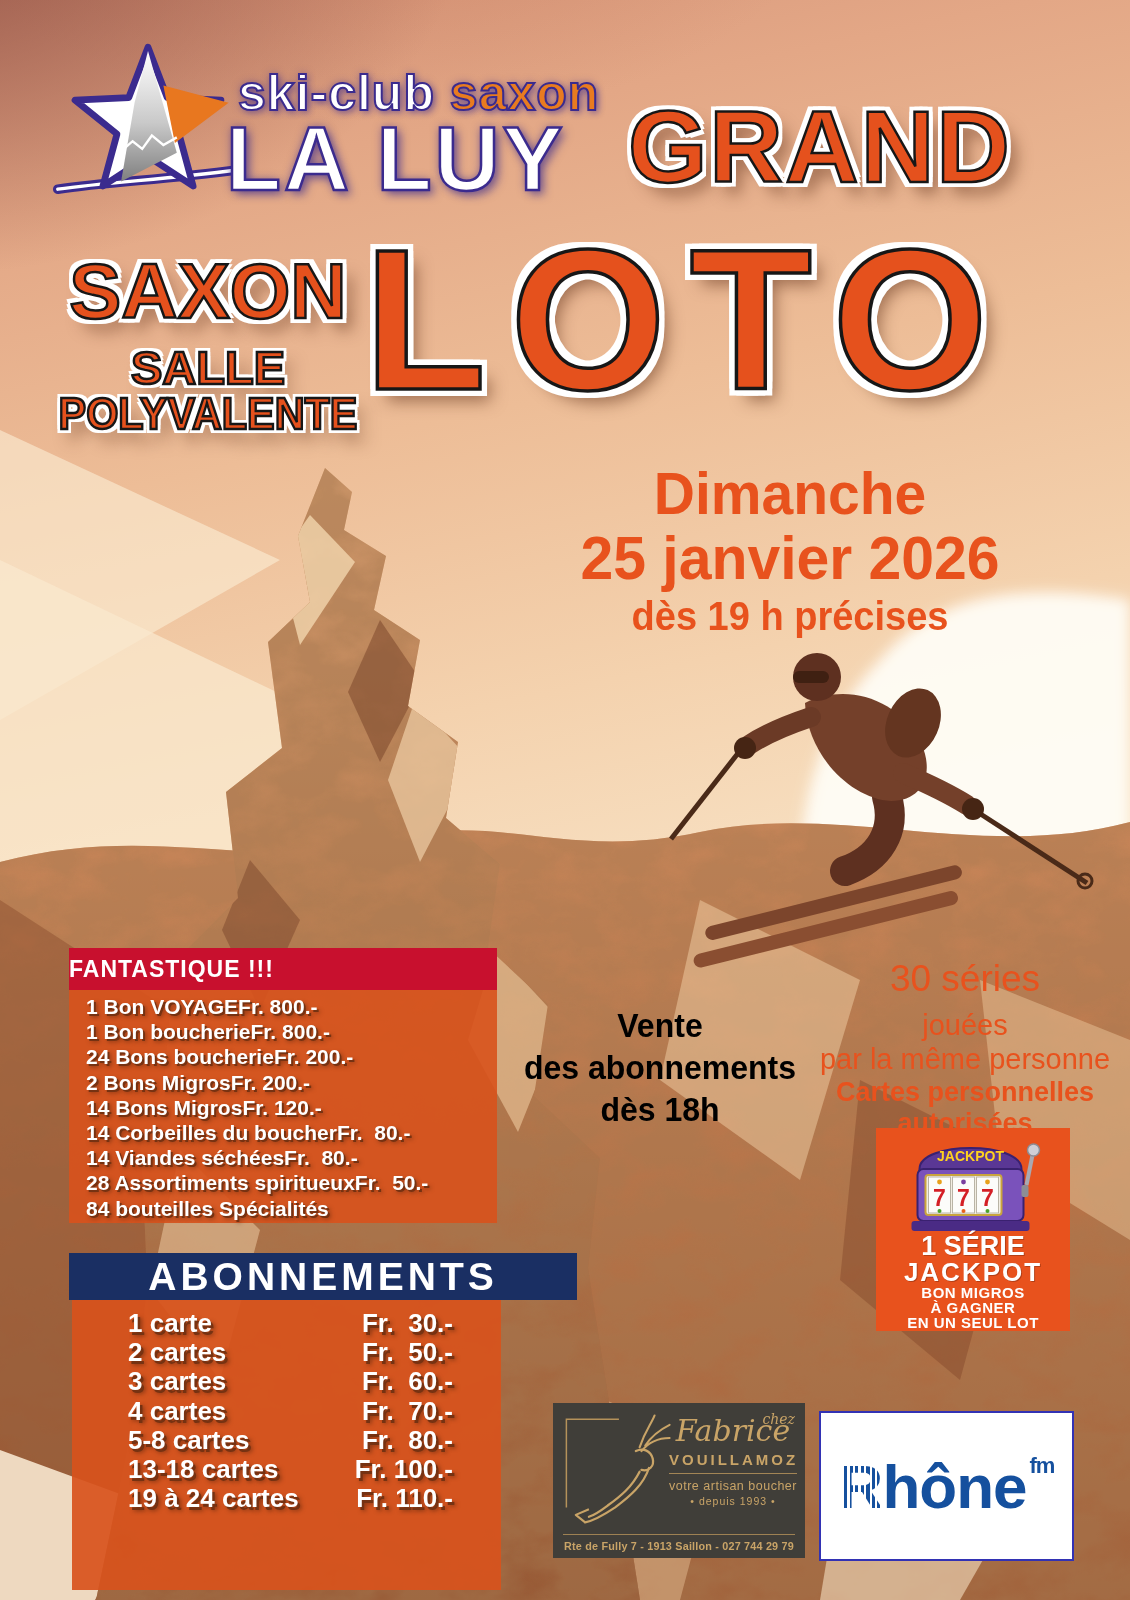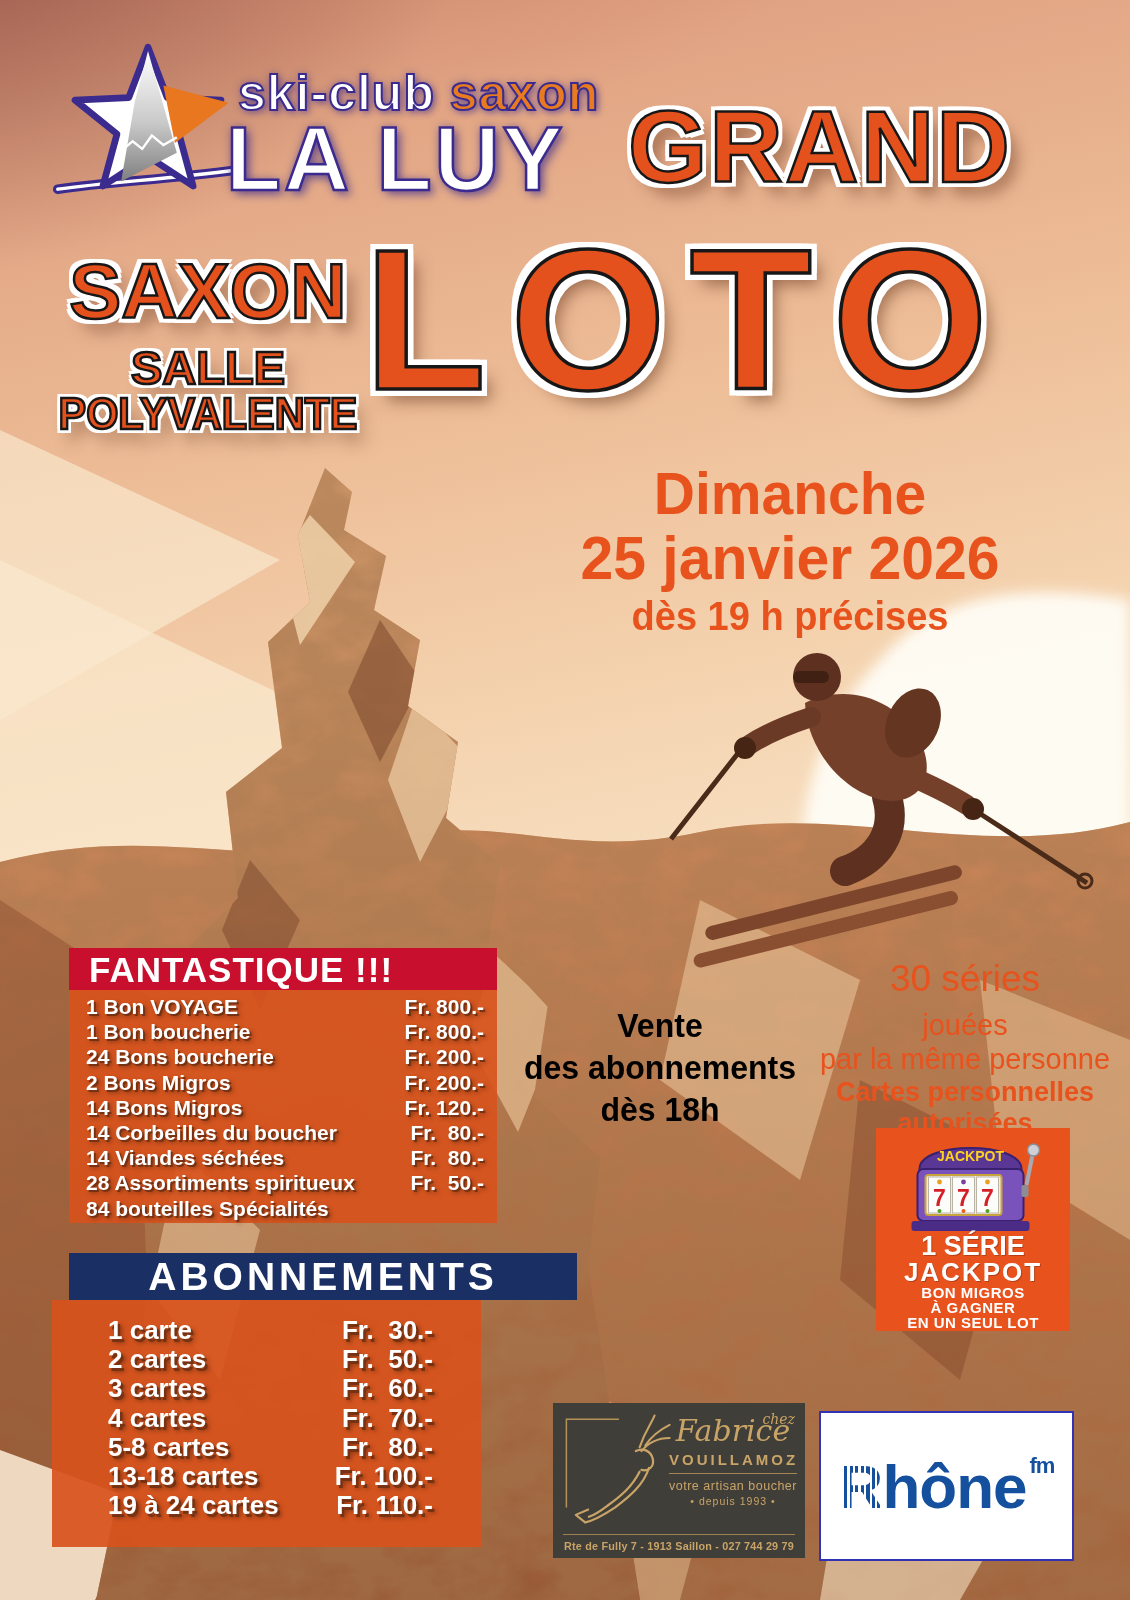--- a/index.html
+++ b/index.html
@@ -46,30 +46,30 @@
     text-shadow:0 0 10px rgba(59,43,142,.6),5px 5px 8px rgba(59,43,142,.5);}
 
   
   .when{left:552px;top:462px;width:476px;text-align:center;color:#e8521d;font-weight:bold;transform:scaleX(.95);}
   .when-day{font-size:60px;line-height:1.05;}
   .when-date{font-size:62px;line-height:1.05;}
   .when-time{font-size:40px;line-height:1.2;margin-top:2px;}
 
   
   .fant-banner{left:69px;top:948px;width:428px;height:42px;background:#c8102e;color:#fff;
-    font-size:35px;font-weight:bold;line-height:43px;padding-left:20px;letter-spacing:1px;box-sizing:border-box;}
+    font-size:23px;font-weight:bold;line-height:43px;padding-left:0;letter-spacing:1px;box-sizing:border-box;}
   .fant-panel{left:69px;top:990px;width:428px;height:233px;background:rgba(216,82,28,.9);padding-top:4px;box-sizing:border-box;}
-  .fant-panel .row{display:flex;justify-content:space-between;padding:0 13px 0 17px;
+  .fant-panel .row{display:flex;justify-content:flex-start;padding:0 13px 0 17px;
     font-size:21px;font-weight:bold;color:#fff;line-height:25.2px;
     text-shadow:2px 2px 0 #763212,3px 3px 4px rgba(70,30,10,.55);}
   .row .prc{white-space:pre;}
 
   .abo-banner{left:69px;top:1253px;width:508px;height:47px;background:#1a2f63;color:#fff;text-align:center;
     font-size:39px;font-weight:bold;line-height:48px;letter-spacing:4px;}
-  .abo-panel{left:52px;top:1300px;width:429px;height:247px;background:rgba(216,82,28,.92);padding-top:16px;box-sizing:border-box;}
+  .abo-panel{left:72px;top:1300px;width:429px;height:290px;background:rgba(216,82,28,.92);padding-top:9px;box-sizing:border-box;}
   .abo-panel .row{display:flex;justify-content:space-between;padding:0 48px 0 56px;
     font-size:26px;font-weight:bold;color:#fff;line-height:29.2px;
     text-shadow:2.5px 2.5px 0 #763212,4px 4px 4px rgba(70,30,10,.55);}
 
   
   .vente{left:500px;top:1005px;width:320px;text-align:center;color:#000;font-weight:bold;
     font-size:33px;line-height:1.27;transform:scaleX(.97);}
   .series{left:812px;top:958px;width:306px;text-align:center;color:#e8521d;line-height:1.16;}
   .series .s1{font-size:37px;font-weight:normal;margin-bottom:8px;}
   .series .s2{font-size:29px;}

